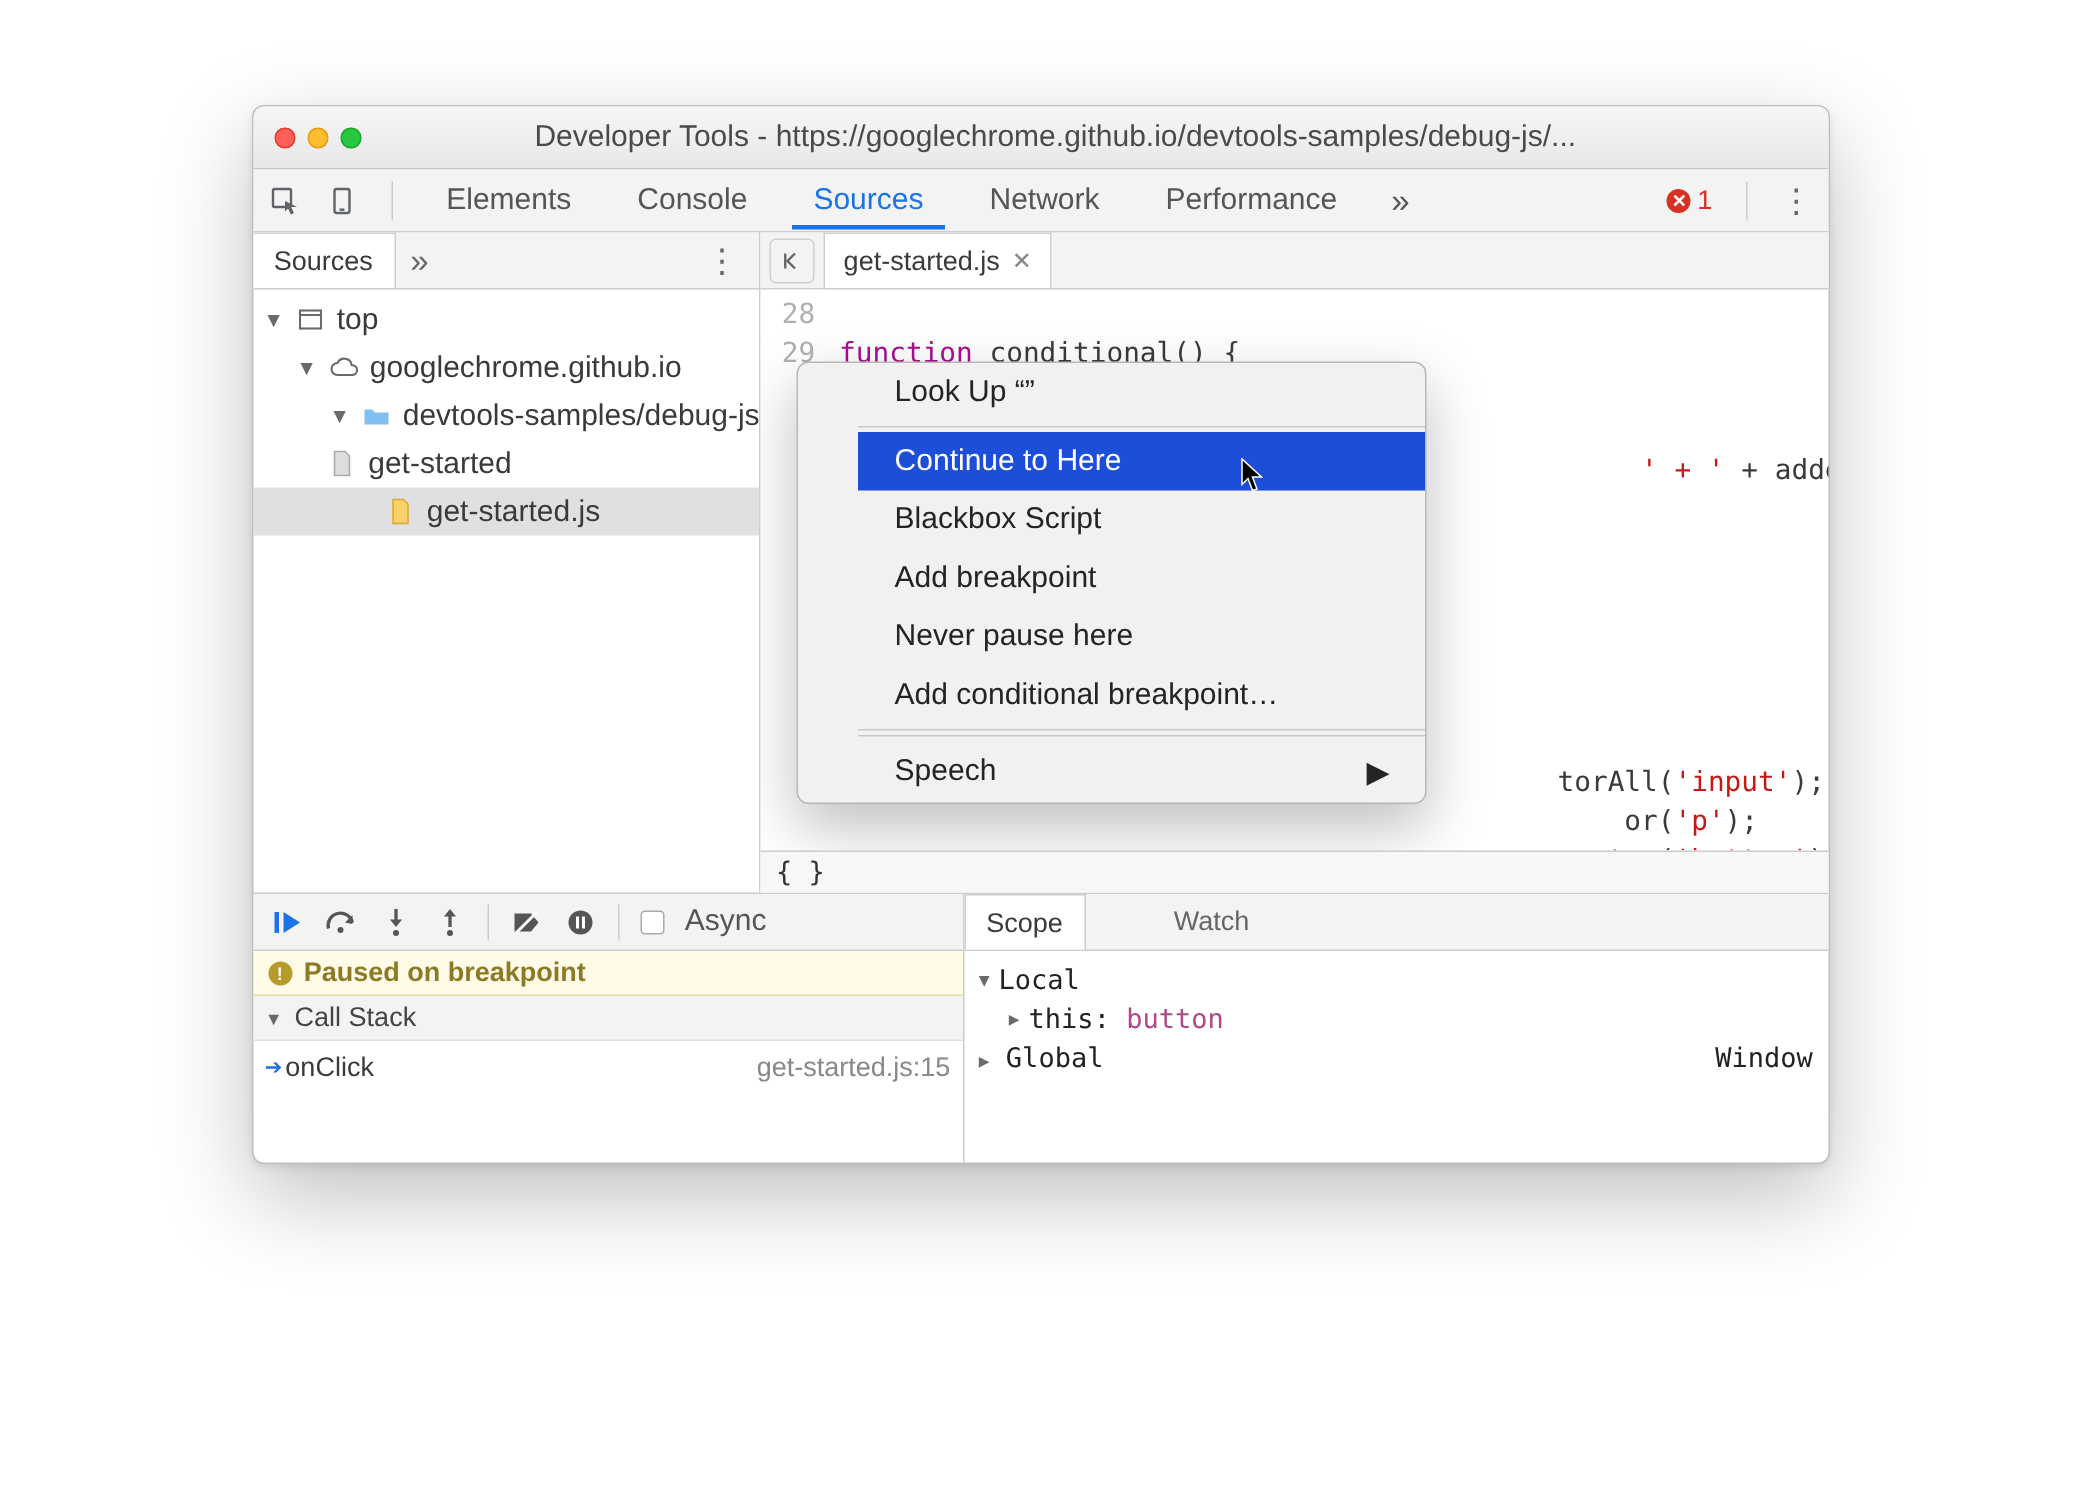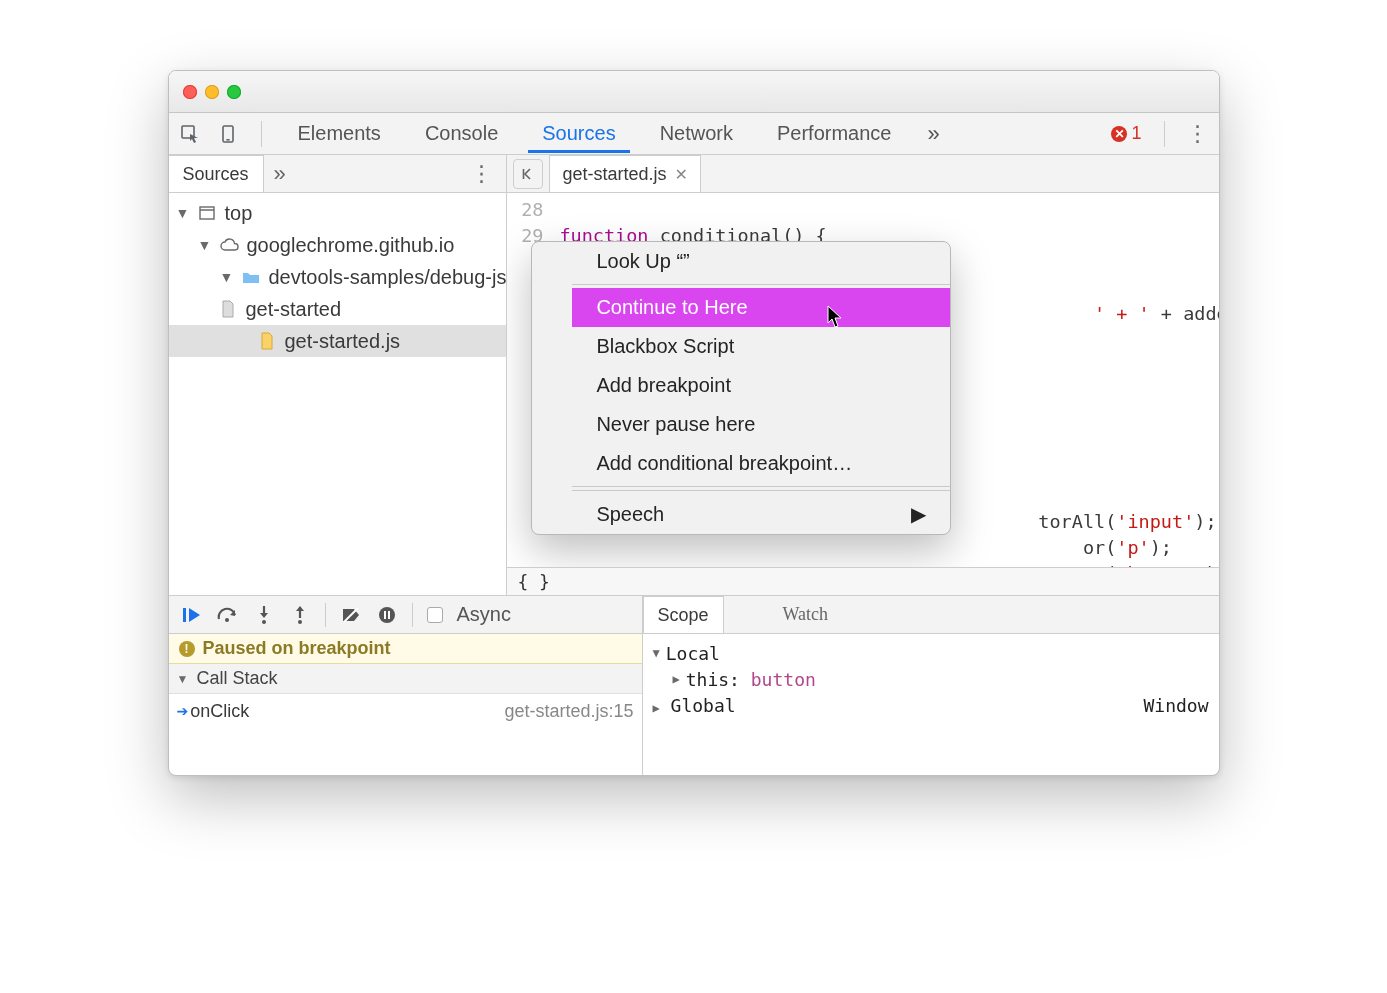--- a/index.html
+++ b/index.html
@@ -89,57 +89,58 @@
     border:1px solid #b8b8b8;
     border-radius:8px;
     box-shadow: 0 16px 40px rgba(0,0,0,0.25);
     font-size:20px;
     color:#242424;
     overflow:hidden;
     z-index:10;
     padding-left:40px;
   }
   .ctx-item { padding:8px 24px; display:flex; justify-content:space-between; align-items:center;}
-  .ctx-item.hl { background:#d946ef; color:#fff;}
+  .ctx-item.hl { background:#1d4ed8; color:#fff;}
   .ctx-sep { height:1px; background:#c9c9c9; margin:3px 0;}
   .cursor-img { position:absolute; left:320px; top:112px; z-index:20; font-size:22px;}
   
   .bottompanes { display:flex; height:180px; border-top:1px solid #cdcdcd;}
   .bp-left { width:474px; border-right:1px solid #cdcdcd; display:flex; flex-direction:column;}
   .bp-right { flex:1; display:flex; flex-direction:column;}
   .toolbar { height:38px; background:#f3f3f3; border-bottom:1px solid #cdcdcd; display:flex; align-items:center; gap:14px; padding:0 12px; color:#555;}
   .tb-icon { width:22px; height:22px; display:flex; align-items:center; justify-content:center;}
   .tb-sep { width:1px; height:24px; background:#ccc;}
   .tb-check { width:16px; height:16px; border:1px solid #aaa; border-radius:3px; background:#fff;}
   .pausebar { background:#fffbe6; border-bottom:1px solid #e6dca0; height:30px; display:flex; align-items:center; gap:8px; padding:0 10px; font-weight:600; color:#8c7a26; font-size:18px;}
   .section-hdr { background:#f3f3f3; border-bottom:1px solid #e0e0e0; height:30px; display:flex; align-items:center; gap:8px; padding:0 8px; font-size:18px; color:#444;}
   .stackrow { height:34px; display:flex; align-items:center; padding:0 8px; font-size:18px;}
   .stackloc { margin-left:auto; color:#888;}
   .arrow-blue { color:#1a73e8; font-size:14px;}
   .arrow-grey { color:#6a6a6a; font-size:12px;}
   .bp-tabs { height:38px; background:#f3f3f3; border-bottom:1px solid #cdcdcd; display:flex; align-items:center;gap:45px;}
   .bp-tab { height:100%; background:#fff; border:1px solid #cdcdcd; border-bottom:none; display:flex; align-items:center; padding:0 14px; font-size:18px;}
-  .bp-tab.inact { background:transparent; border:none; color:#666;font-family:Liberation Serif, serif;}
+  .bp-tab.inact { background:transparent; border:none; color:#666;}
   .scope { padding:6px 10px; font-family: Menlo, monospace; font-size:18px; color:#222;}
   .scope-row { display:flex; align-items:center; gap:6px; height:26px;}
   .scope-val { color:#b2468b;}
   .scope-row.between { justify-content:space-between;}
   svg { display:block; }
 </style>
 </head>
 <body>
 
 <div class="window">
 
   <div class="titlebar">
     <div class="traffic">
       <div class="tl red"></div>
       <div class="tl yellow"></div>
       <div class="tl green"></div>
     </div>
+    <div class="title-text">Developer Tools - https://googlechrome.github.io/devtools-samples/debug-js/...</div>
   </div>
 
   <div class="maintabs">
     <span class="mt-icon">
       <svg width="20" height="20" viewBox="0 0 20 20">
           <rect x="2" y="2" width="12" height="12" fill="none" stroke="#5f6368" stroke-width="1.6" rx="1"></rect>
           <path d="M10 10 L18 14 L14 14 L16 18 L14 19 L12 15 L10 17 Z" fill="#5f6368"></path>
         </svg>
     </span>
     <span class="mt-icon">

